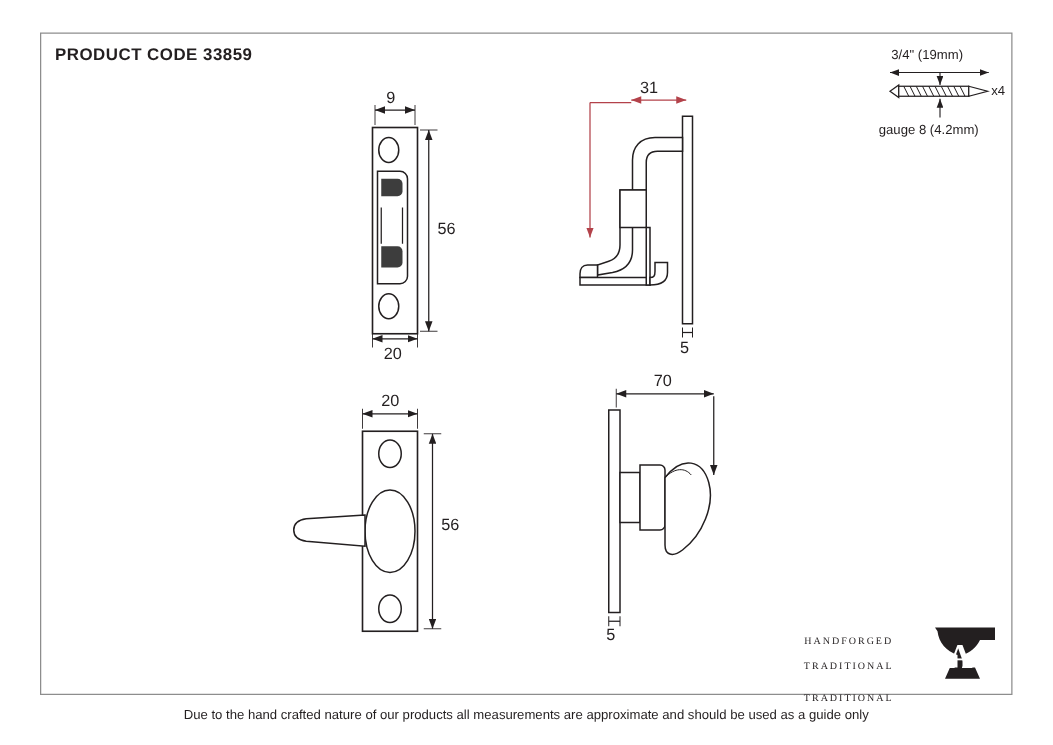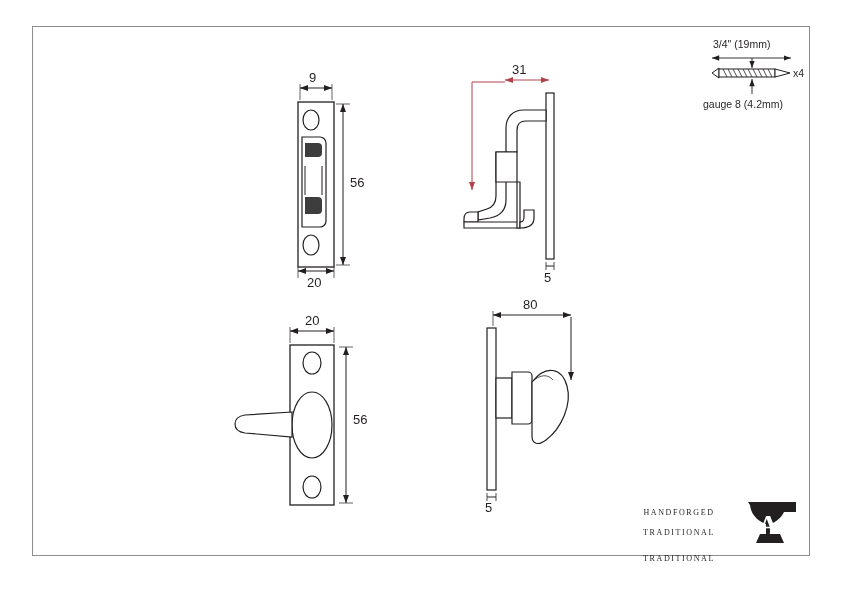--- a/index.html
+++ b/index.html
@@ -81,20 +81,21 @@
     pointer-events: none;
   }
 </style>
 </head>
 <body>
 
 <div id="sheet">
 
   <div class="frame"></div>
 
+  <div class="product-code">PRODUCT CODE 33859</div>
 
   <svg class="svg-layer" viewBox="0 0 842 596">
     <defs>
       <marker id="arrEndBlack" markerWidth="9" markerHeight="9" refX="8" refY="3" orient="auto">
         <path d="M0,0 L8,3 L0,6 z" fill="#231f20"></path>
       </marker>
       <marker id="arrStartBlack" markerWidth="9" markerHeight="9" refX="0" refY="3" orient="auto">
         <path d="M8,0 L0,3 L8,6 z" fill="#231f20"></path>
       </marker>
       <marker id="arrEndRed" markerWidth="9" markerHeight="9" refX="8" refY="3" orient="auto">
@@ -254,25 +255,26 @@
   <div class="dim-label" style="left:309px; top:70px;">9</div>
   <div class="dim-label" style="left:350px; top:175px;">56</div>
   <div class="dim-label" style="left:307px; top:275px;">20</div>
 
   <div class="dim-label" style="left:512px; top:62px;">31</div>
   <div class="dim-label" style="left:544px; top:270px;">5</div>
 
   <div class="dim-label" style="left:305px; top:313px;">20</div>
   <div class="dim-label" style="left:353px; top:412px;">56</div>
 
-  <div class="dim-label" style="left:523px; top:297px;">80</div>
+  <div class="dim-label" style="left:523px; top:297px;">70</div>
   <div class="dim-label" style="left:485px; top:500px;">5</div>
 
   <div class="screw-text" style="left:713px; top:38px;">3/4" (19mm)</div>
   <div class="screw-text" style="left:793px; top:67px;">x4</div>
   <div class="screw-text" style="left:703px; top:98px;text-align:center;">gauge 8 (4.2mm)</div>
 
   <div class="brand-text" style="left:618px; top:508px; width:122px;">HANDFORGED</div>
   <div class="brand-text" style="left:618px; top:518px; width:122px;margin-top:36px;">TRADITIONAL</div>
   <div class="brand-text" style="left:618px; top:528px; width:122px;">TRADITIONAL</div>
 
+  <div class="footer-note">Due to the hand crafted nature of our products all measurements are approximate and should be used as a guide only</div>
 
 </div>
 
 </body></html>

